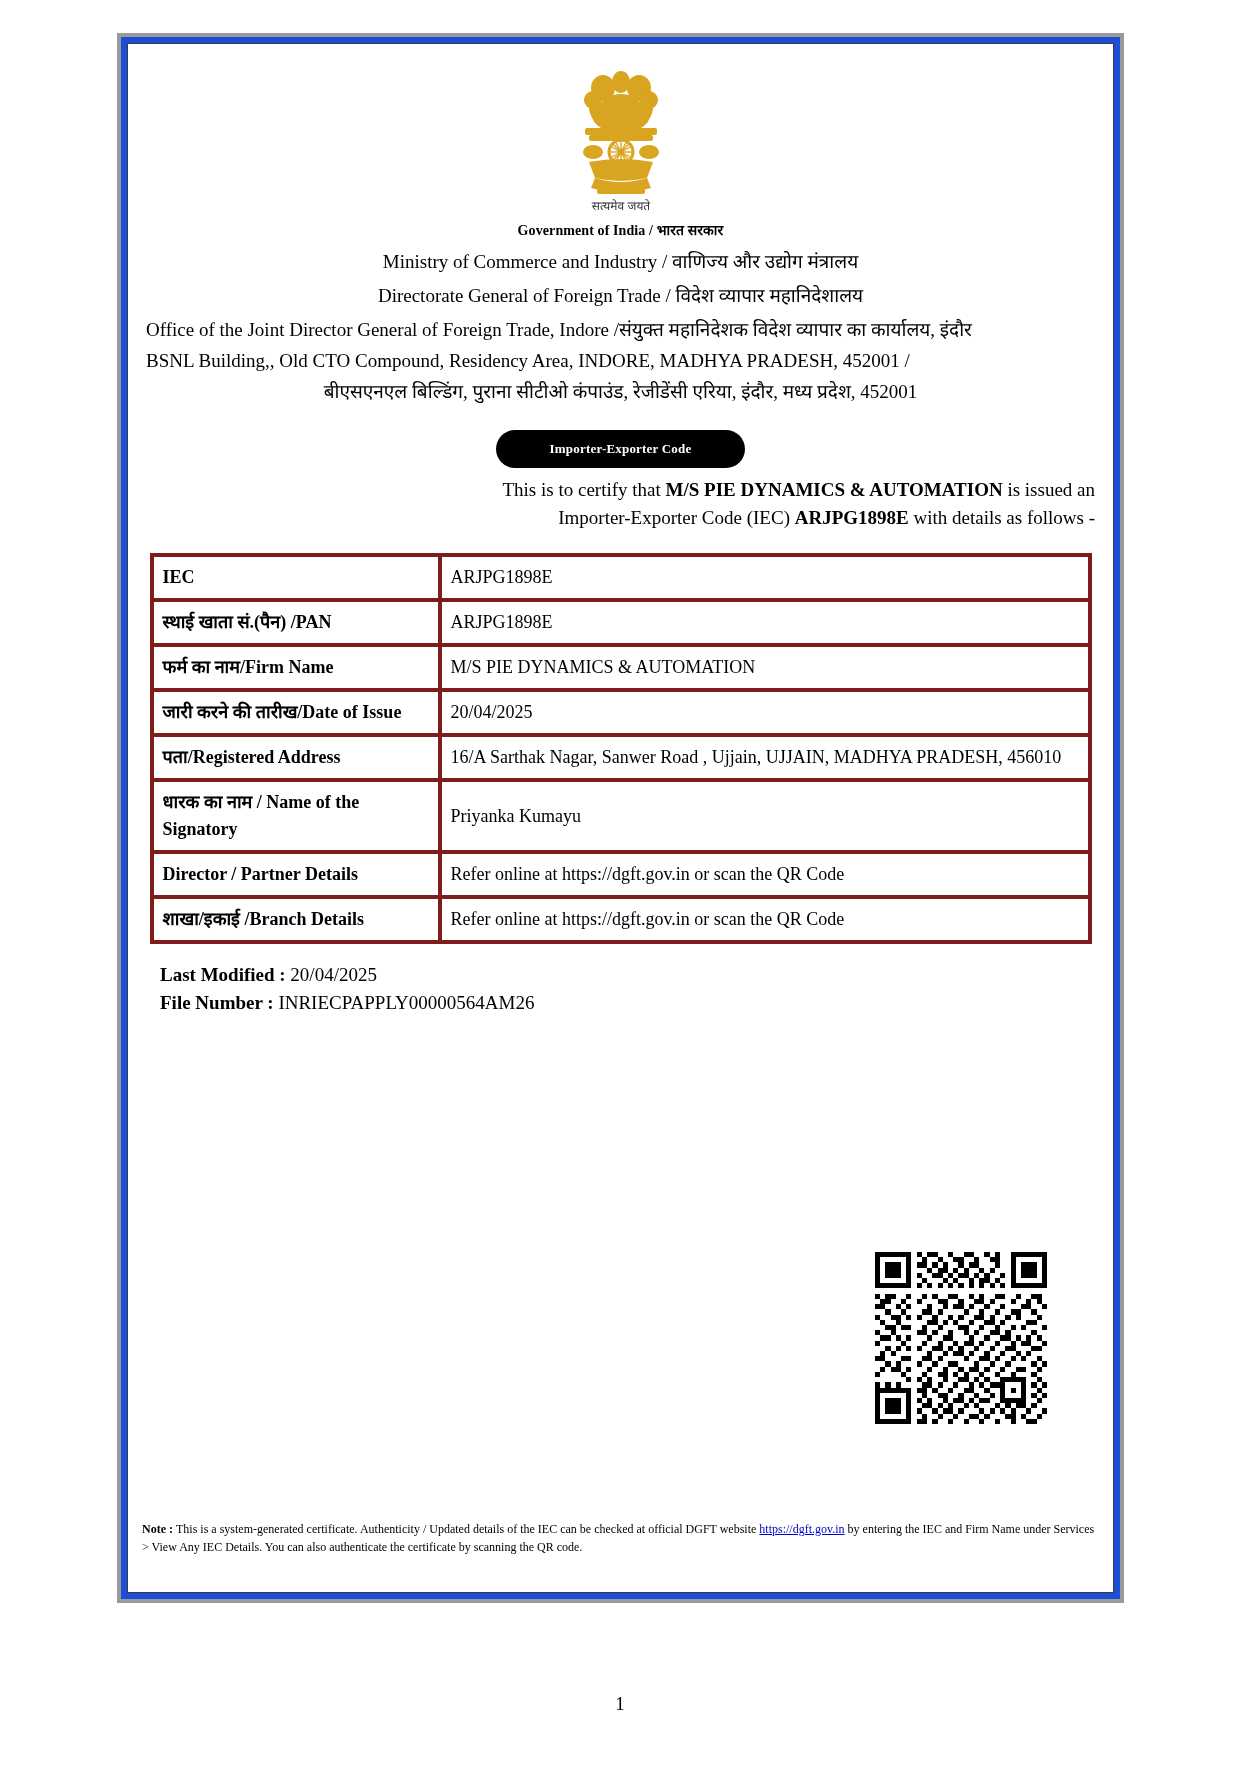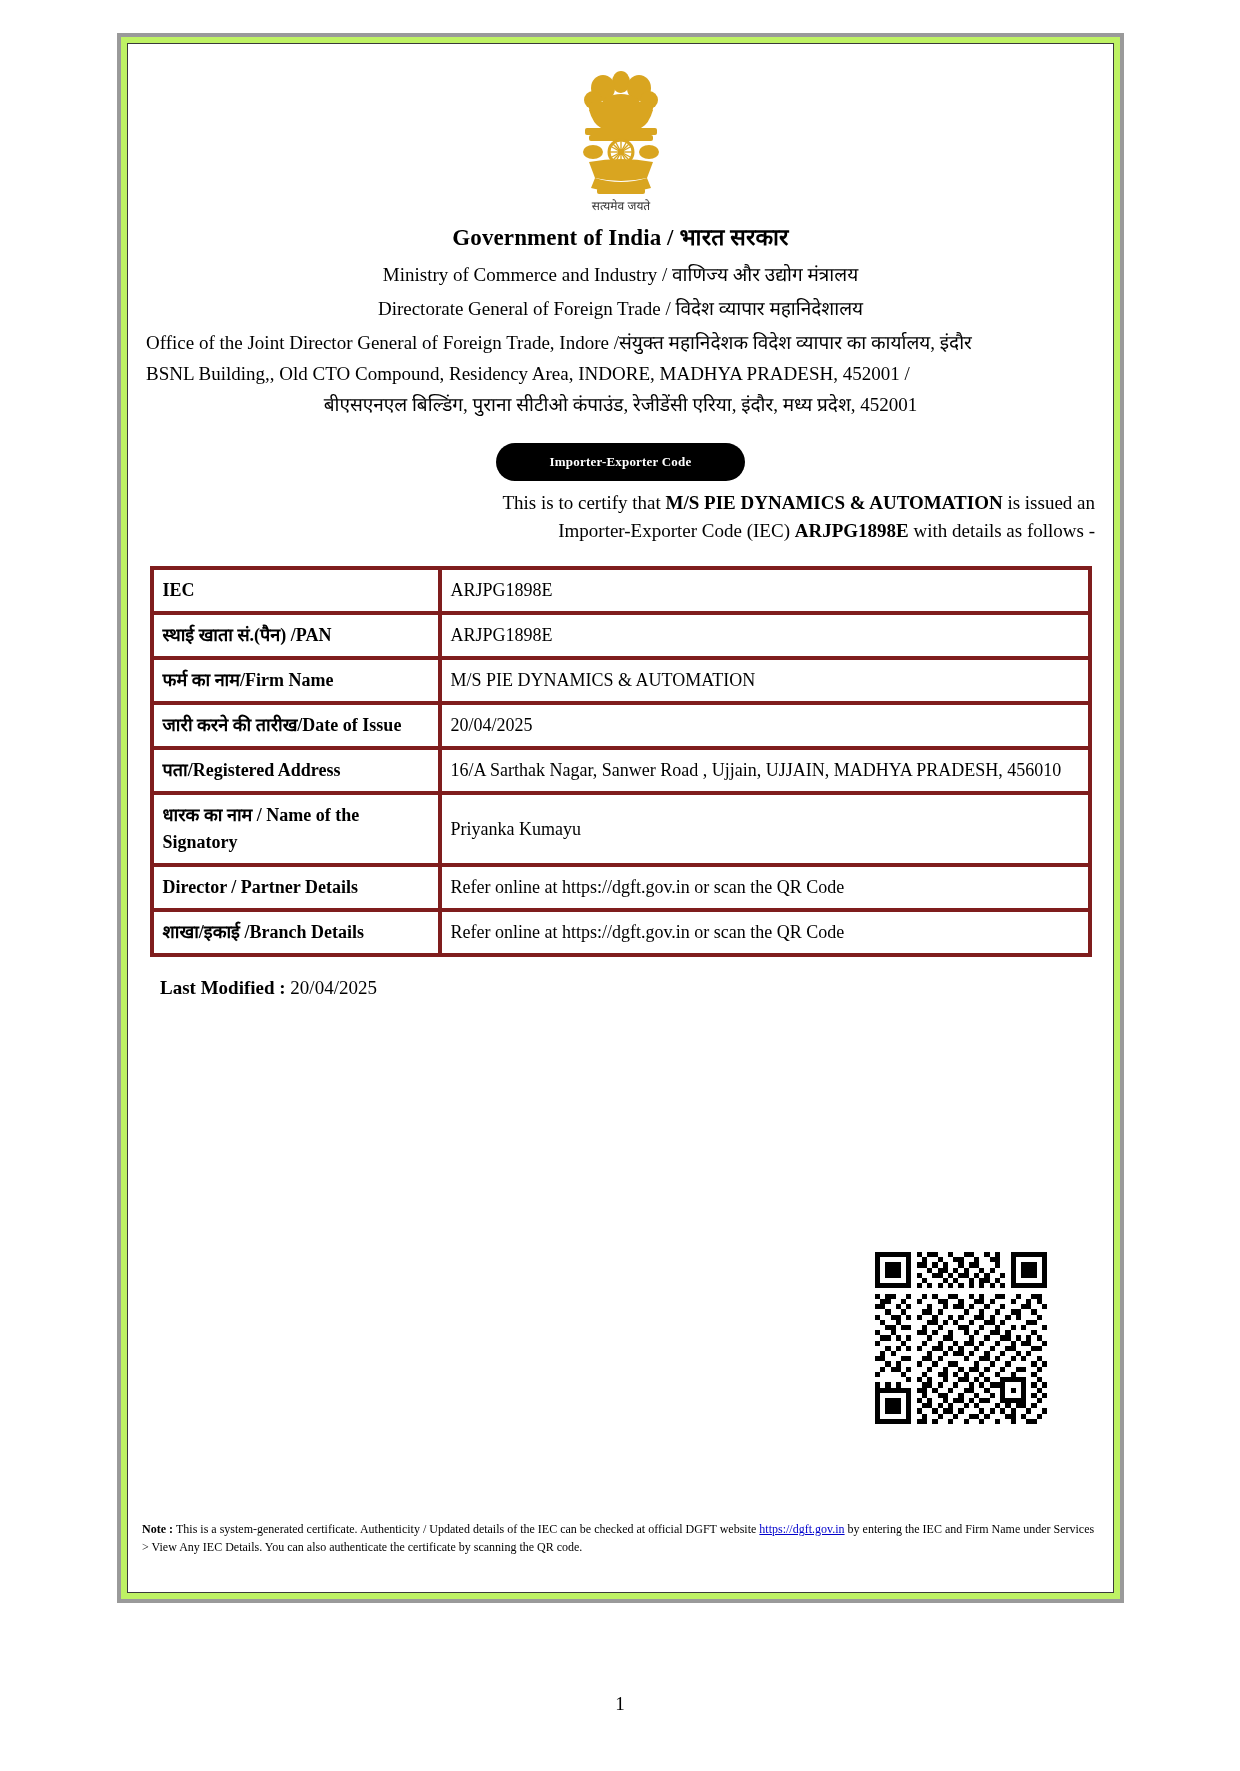--- a/index.html
+++ b/index.html
@@ -23,21 +23,21 @@
     background: #fff;
   }
   
   .outer-frame {
     position: absolute;
     left: 117px;
     top: 33px;
     width: 1007px;
     height: 1570px;
     border: 4px solid #9a9a9a;
-    background: #bef264;
+    background: #1d4ed8;
   }
   .inner-frame {
     position: absolute;
     left: 6px;
     top: 6px;
     right: 6px;
     bottom: 6px;
     border: 1px solid #3a3a3a;
     background: #fff;
     overflow: hidden;
@@ -51,21 +51,21 @@
     margin-bottom: 2px;
   }
   .emblem {
     display: inline-block;
     width: 124px;
     height: 148px;
   }
   .gov-line {
     text-align: center;
     font-weight: bold;
-    font-size: 23px;
+    font-size: 14px;
     margin-top: 2px;
     letter-spacing: .1px;
   }
   .org-line {
     text-align: center;
     font-size: 19px;
     margin-top: 9px;
   }
   .org-line.small-gap { margin-top: 8px; }
   .addr-line {
@@ -254,20 +254,21 @@
             </tr>
             <tr>
               <td class="label">शाखा/इकाई /Branch Details</td>
               <td class="value">Refer online at https://dgft.gov.in or scan the QR Code</td>
             </tr>
           </tbody>
         </table>
 
         <div class="meta">
           <div><b>Last Modified : </b><span>20/04/2025</span></div>
+          <div><b>File Number : </b><span>INRIECPAPPLY00000564AM26</span></div>
         </div>
 
       </div>
 
       <div class="qr">
         <svg width="172" height="172" viewBox="0 0 33 33" shape-rendering="crispEdges" xmlns="http://www.w3.org/2000/svg">
           <rect width="33" height="33" fill="#fff"></rect>
           <g fill="#000">
 
             <rect x="0" y="0" width="7" height="1"></rect>

